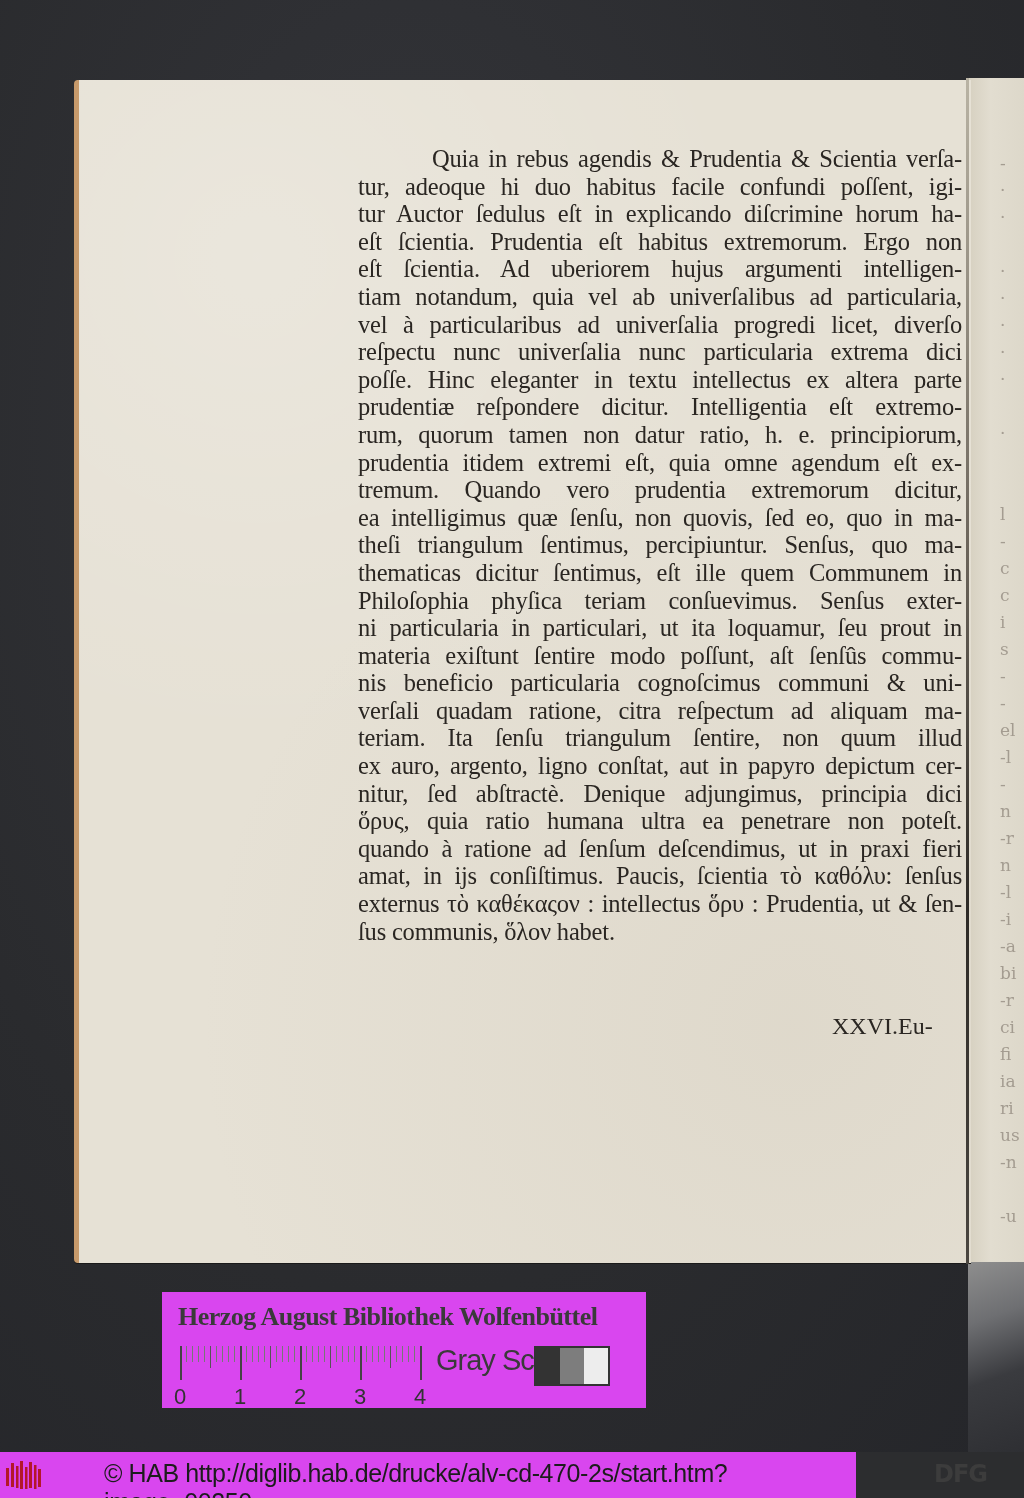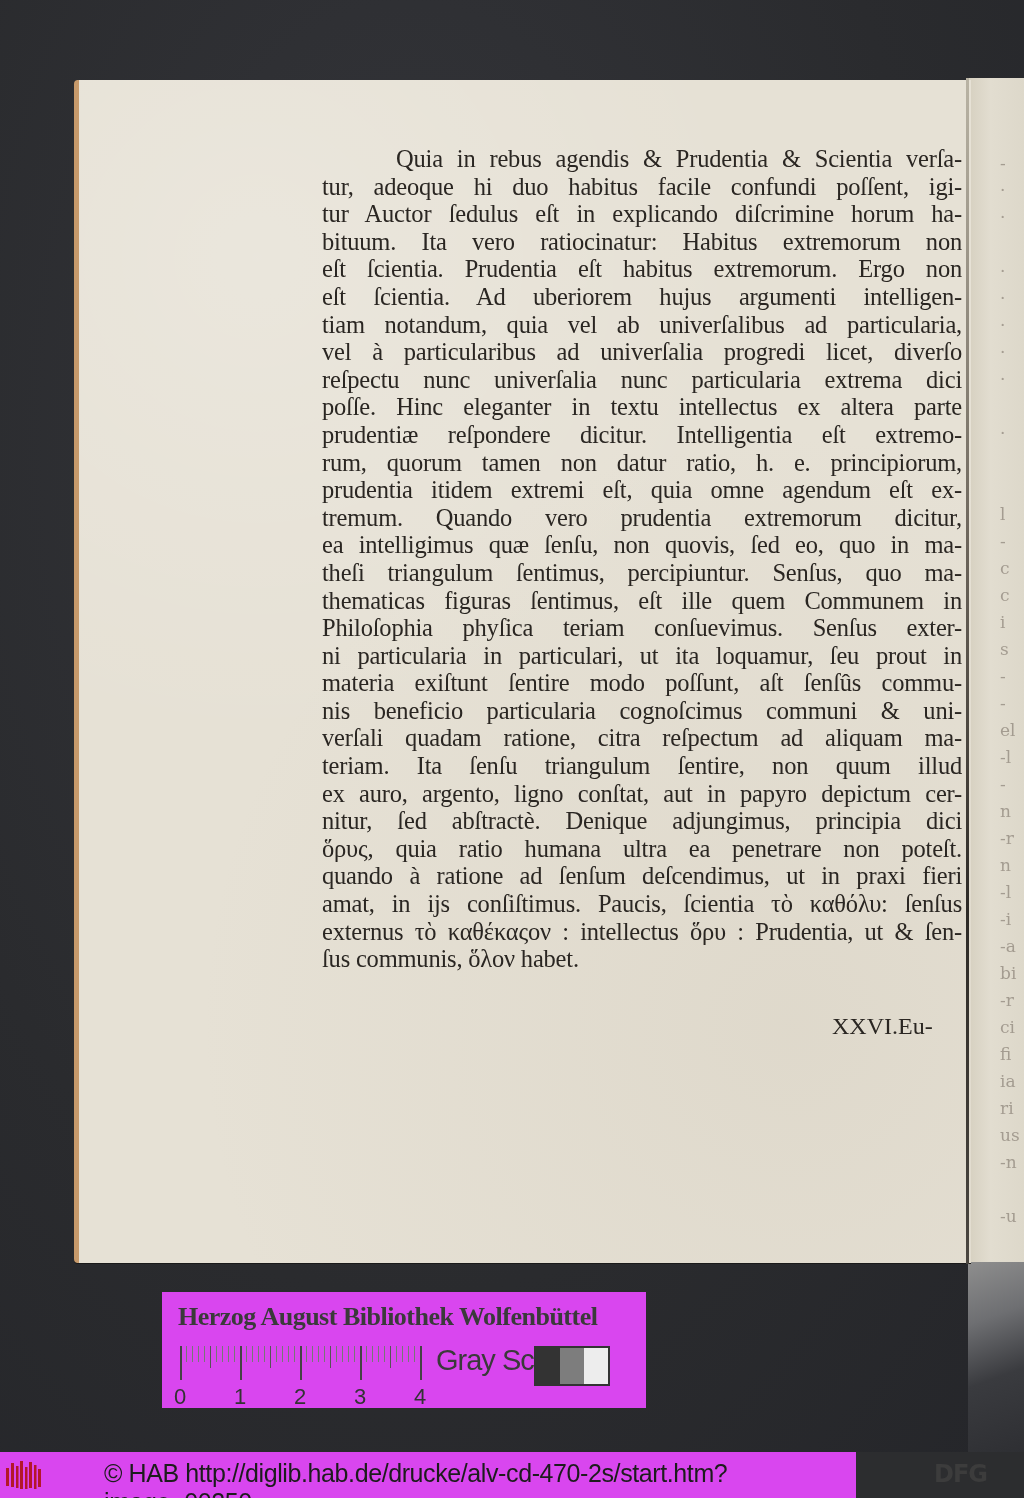--- a/index.html
+++ b/index.html
@@ -39,21 +39,21 @@
     border-left: 5px solid #c79a6b;
     border-radius: 4px 0 0 4px;
     box-shadow: 0 1px 0 #1a1a1a;
   }
   .text-block {
     position: absolute; left: 322px; top: 145px; width: 640px;
     font-family: "Liberation Serif", serif;
     font-size: 24.5px; line-height: 27.6px; color: #2a2622;
     letter-spacing: -0.2px;
   }
-  .line { display: block; white-space: nowrap; text-align: justify; text-align-last: justify; height: 27.6px; }
+  .line { display: block; white-space: nowrap; text-align: justify; text-align-last: justify; height: 27.6px; margin-left: 36px; }
   .line.last { text-align-last: left; }
   .line.indent { padding-left: 74px; }
   .catchword {
     position: absolute; left: 832px; top: 1013px;
     font-family: "Liberation Serif", serif; font-size: 24px; color: #2a2622;
   }
   
   .scale-card {
     position: absolute; left: 162px; top: 1292px; width: 484px; height: 116px;
     background: #d946ef;
@@ -147,34 +147,33 @@
 -u</div>
 <div class="next-page-shadow"></div>
 
 <div class="page"></div>
 <div class="gutter-line"></div>
 
 <div class="text-block" id="text-block">
     <span class="line indent">Quia in rebus agendis &amp; Prudentia &amp; Scientia verſa-</span>
     <span class="line">tur, adeoque hi duo habitus facile confundi poſſent, igi-</span>
     <span class="line">tur Auctor ſedulus eſt in explicando diſcrimine horum ha-</span>
-    <span class="line">bituum. Ita vero ratiocinatur: Habitus extremorum non</span>
     <span class="line">eſt ſcientia. Prudentia eſt habitus extremorum. Ergo non</span>
     <span class="line">eſt ſcientia.   Ad uberiorem hujus argumenti intelligen-</span>
     <span class="line">tiam notandum, quia vel ab univerſalibus ad particularia,</span>
     <span class="line">vel à particularibus ad univerſalia progredi licet, diverſo</span>
     <span class="line">reſpectu nunc univerſalia nunc particularia extrema dici</span>
     <span class="line">poſſe.   Hinc eleganter in textu intellectus ex altera parte</span>
     <span class="line">prudentiæ reſpondere dicitur. Intelligentia eſt extremo-</span>
     <span class="line">rum, quorum tamen non datur ratio, h. e. principiorum,</span>
     <span class="line">prudentia itidem extremi eſt, quia omne agendum eſt ex-</span>
     <span class="line">tremum.   Quando vero prudentia extremorum dicitur,</span>
     <span class="line">ea intelligimus quæ ſenſu, non quovis, ſed eo, quo in ma-</span>
     <span class="line">theſi triangulum ſentimus, percipiuntur. Senſus, quo ma-</span>
-    <span class="line">thematicas figuras ſentimus, eſt ille quem Communem in</span>
+    <span class="line">thematicas dicitur ſentimus, eſt ille quem Communem in</span>
     <span class="line">Philoſophia phyſica teriam conſuevimus.   Senſus exter-</span>
     <span class="line">ni particularia in particulari, ut ita loquamur, ſeu prout in</span>
     <span class="line">materia exiſtunt ſentire modo poſſunt, aſt ſenſûs commu-</span>
     <span class="line">nis beneficio particularia cognoſcimus communi &amp; uni-</span>
     <span class="line">verſali quadam ratione, citra reſpectum ad aliquam ma-</span>
     <span class="line">teriam.   Ita ſenſu triangulum ſentire, non quum illud</span>
     <span class="line">ex auro, argento, ligno conſtat, aut in papyro depictum cer-</span>
     <span class="line">nitur, ſed abſtractè.   Denique adjungimus, principia dici</span>
     <span class="line">ὅρυς, quia ratio humana ultra ea penetrare non poteſt.</span>
     <span class="line">quando à ratione ad ſenſum deſcendimus, ut in praxi fieri</span>

